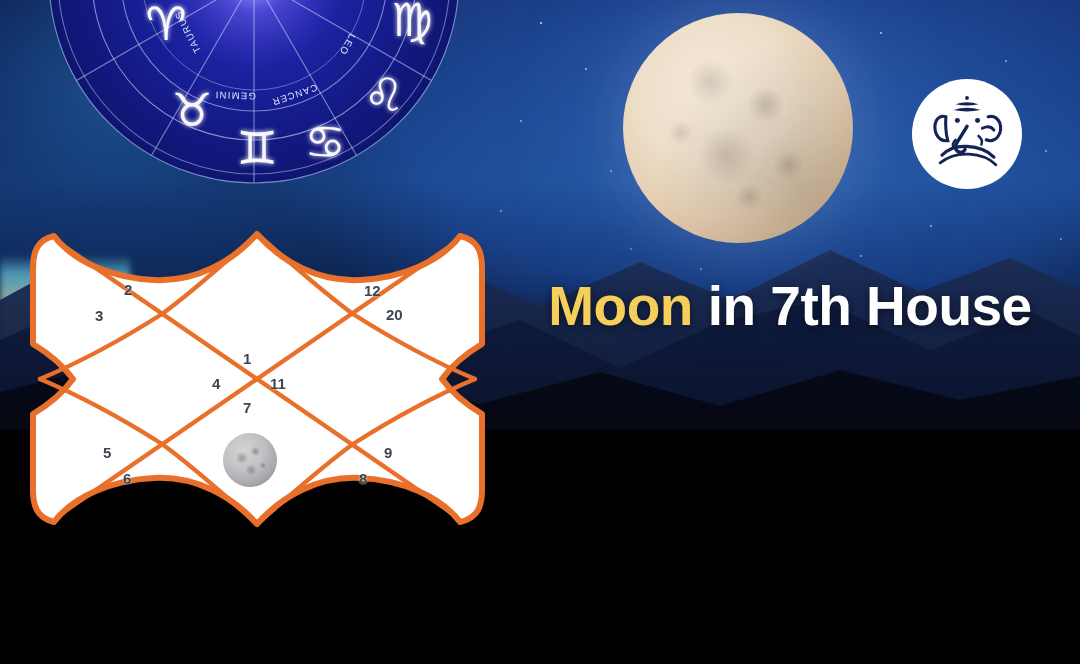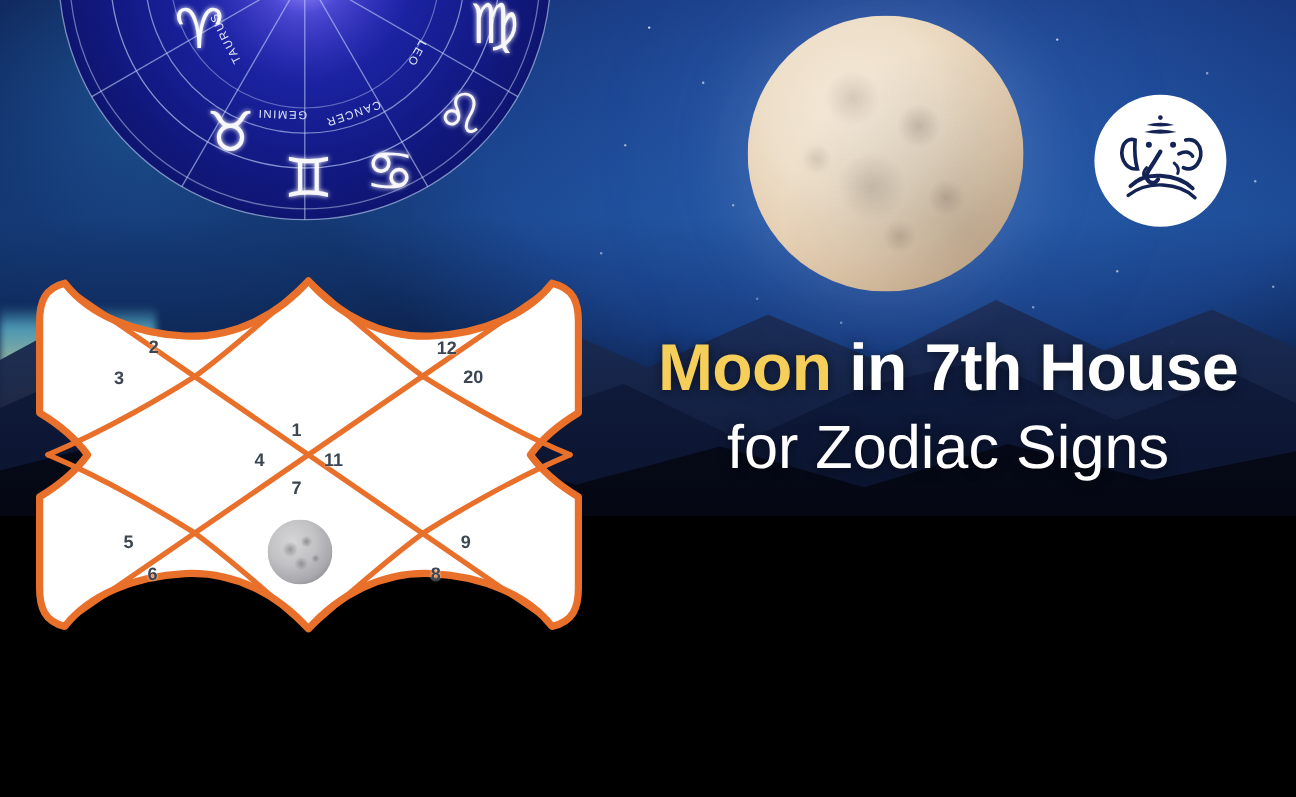--- a/index.html
+++ b/index.html
@@ -363,16 +363,15 @@
     <span class="kundli-num" style="left:386px;top:306px;">20</span>
     <span class="kundli-num" style="left:364px;top:282px;">12</span>
   </div>
 
   <div class="chart-moon"></div>
 
   <div class="title-block">
     <div class="title-line1">
       <span class="title-accent">Moon</span><span> in 7th House</span>
     </div>
-    <div class="title-line2">for Zodiac Signs</div>
   </div>
 
 </div>
 
 </body></html>

